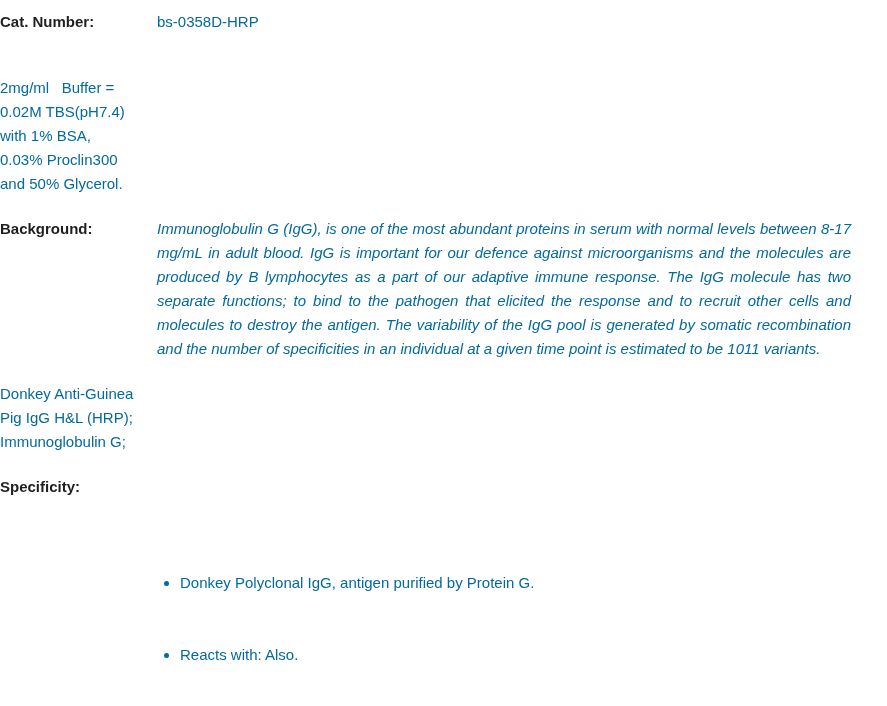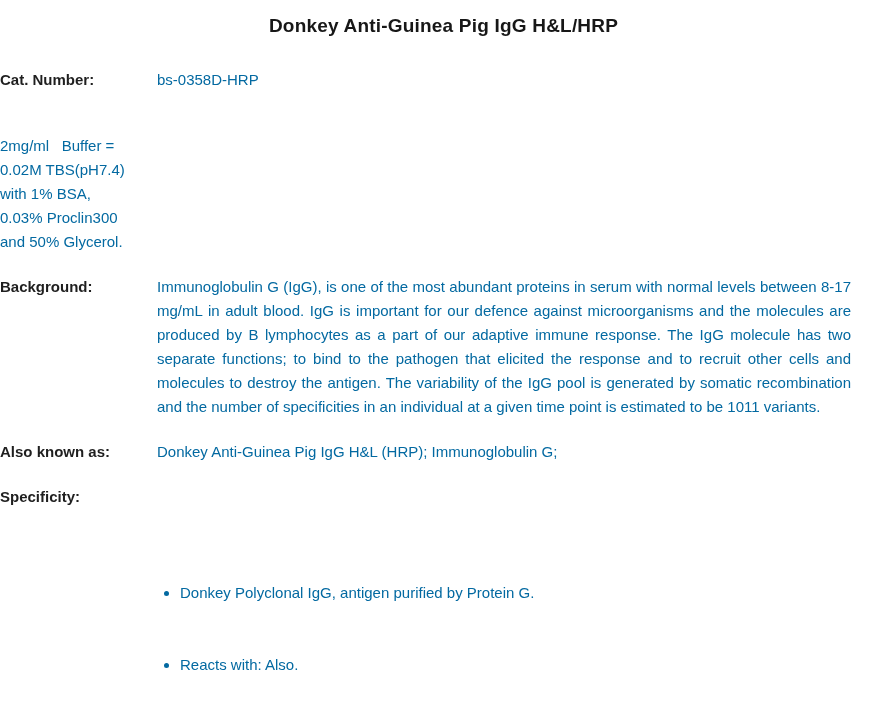--- a/index.html
+++ b/index.html
@@ -41,57 +41,56 @@
     font-weight: bold;
     color: #1f1f1f;
     white-space: nowrap;
   }
   .value {
     color: #0369a1;
     white-space: pre-wrap;
   }
   .value.justify {
     text-align: justify;
+    font-style: italic;
   }
   ul.bullet-list {
     margin: 0;
     padding: 0 0 0 23px;
     list-style: disc outside;
   }
   ul.bullet-list li {
     padding: 0;
     margin: 0;
   }
 </style>
 </head>
 <body>
 
 <main class="sheet">
 
-  <h1 class="title">Donkey Anti-Guinea Pig IgG H&amp;L/HRP</h1>
 
   <div class="row">
     <div class="label">Cat. Number:</div>
     <div class="value">bs-0358D-HRP</div>
   </div>
 
   <div class="row">
   </div>
 
   <div class="row">
     <div class="value">2mg/ml   Buffer = 0.02M TBS(pH7.4) with 1% BSA, 0.03% Proclin300 and 50% Glycerol.</div>
   </div>
 
   <div class="row">
     <div class="label">Background:</div>
     <div class="value justify">Immunoglobulin G (IgG), is one of the most abundant proteins in serum with normal levels between 8-17 mg/mL in adult blood. IgG is important for our defence against microorganisms and the molecules are produced by B lymphocytes as a part of our adaptive immune response. The IgG molecule has two separate functions; to bind to the pathogen that elicited the response and to recruit other cells and molecules to destroy the antigen. The variability of the IgG pool is generated by somatic recombination and the number of specificities in an individual at a given time point is estimated to be 1011 variants.</div>
   </div>
 
   <div class="row">
-    <div class="label">Also known as:</div>
     <div class="value">Donkey Anti-Guinea Pig IgG H&amp;L (HRP); Immunoglobulin G;</div>
   </div>
 
   <div class="row">
     <div class="label">Specificity:</div>
     <div class="value">
       <ul class="bullet-list">
         <li>Donkey Polyclonal IgG, antigen purified by Protein G.</li>
         <li>Reacts with: Also.</li>
         <li>Immunogen: Donkey Guinea Pig IgG.</li>

